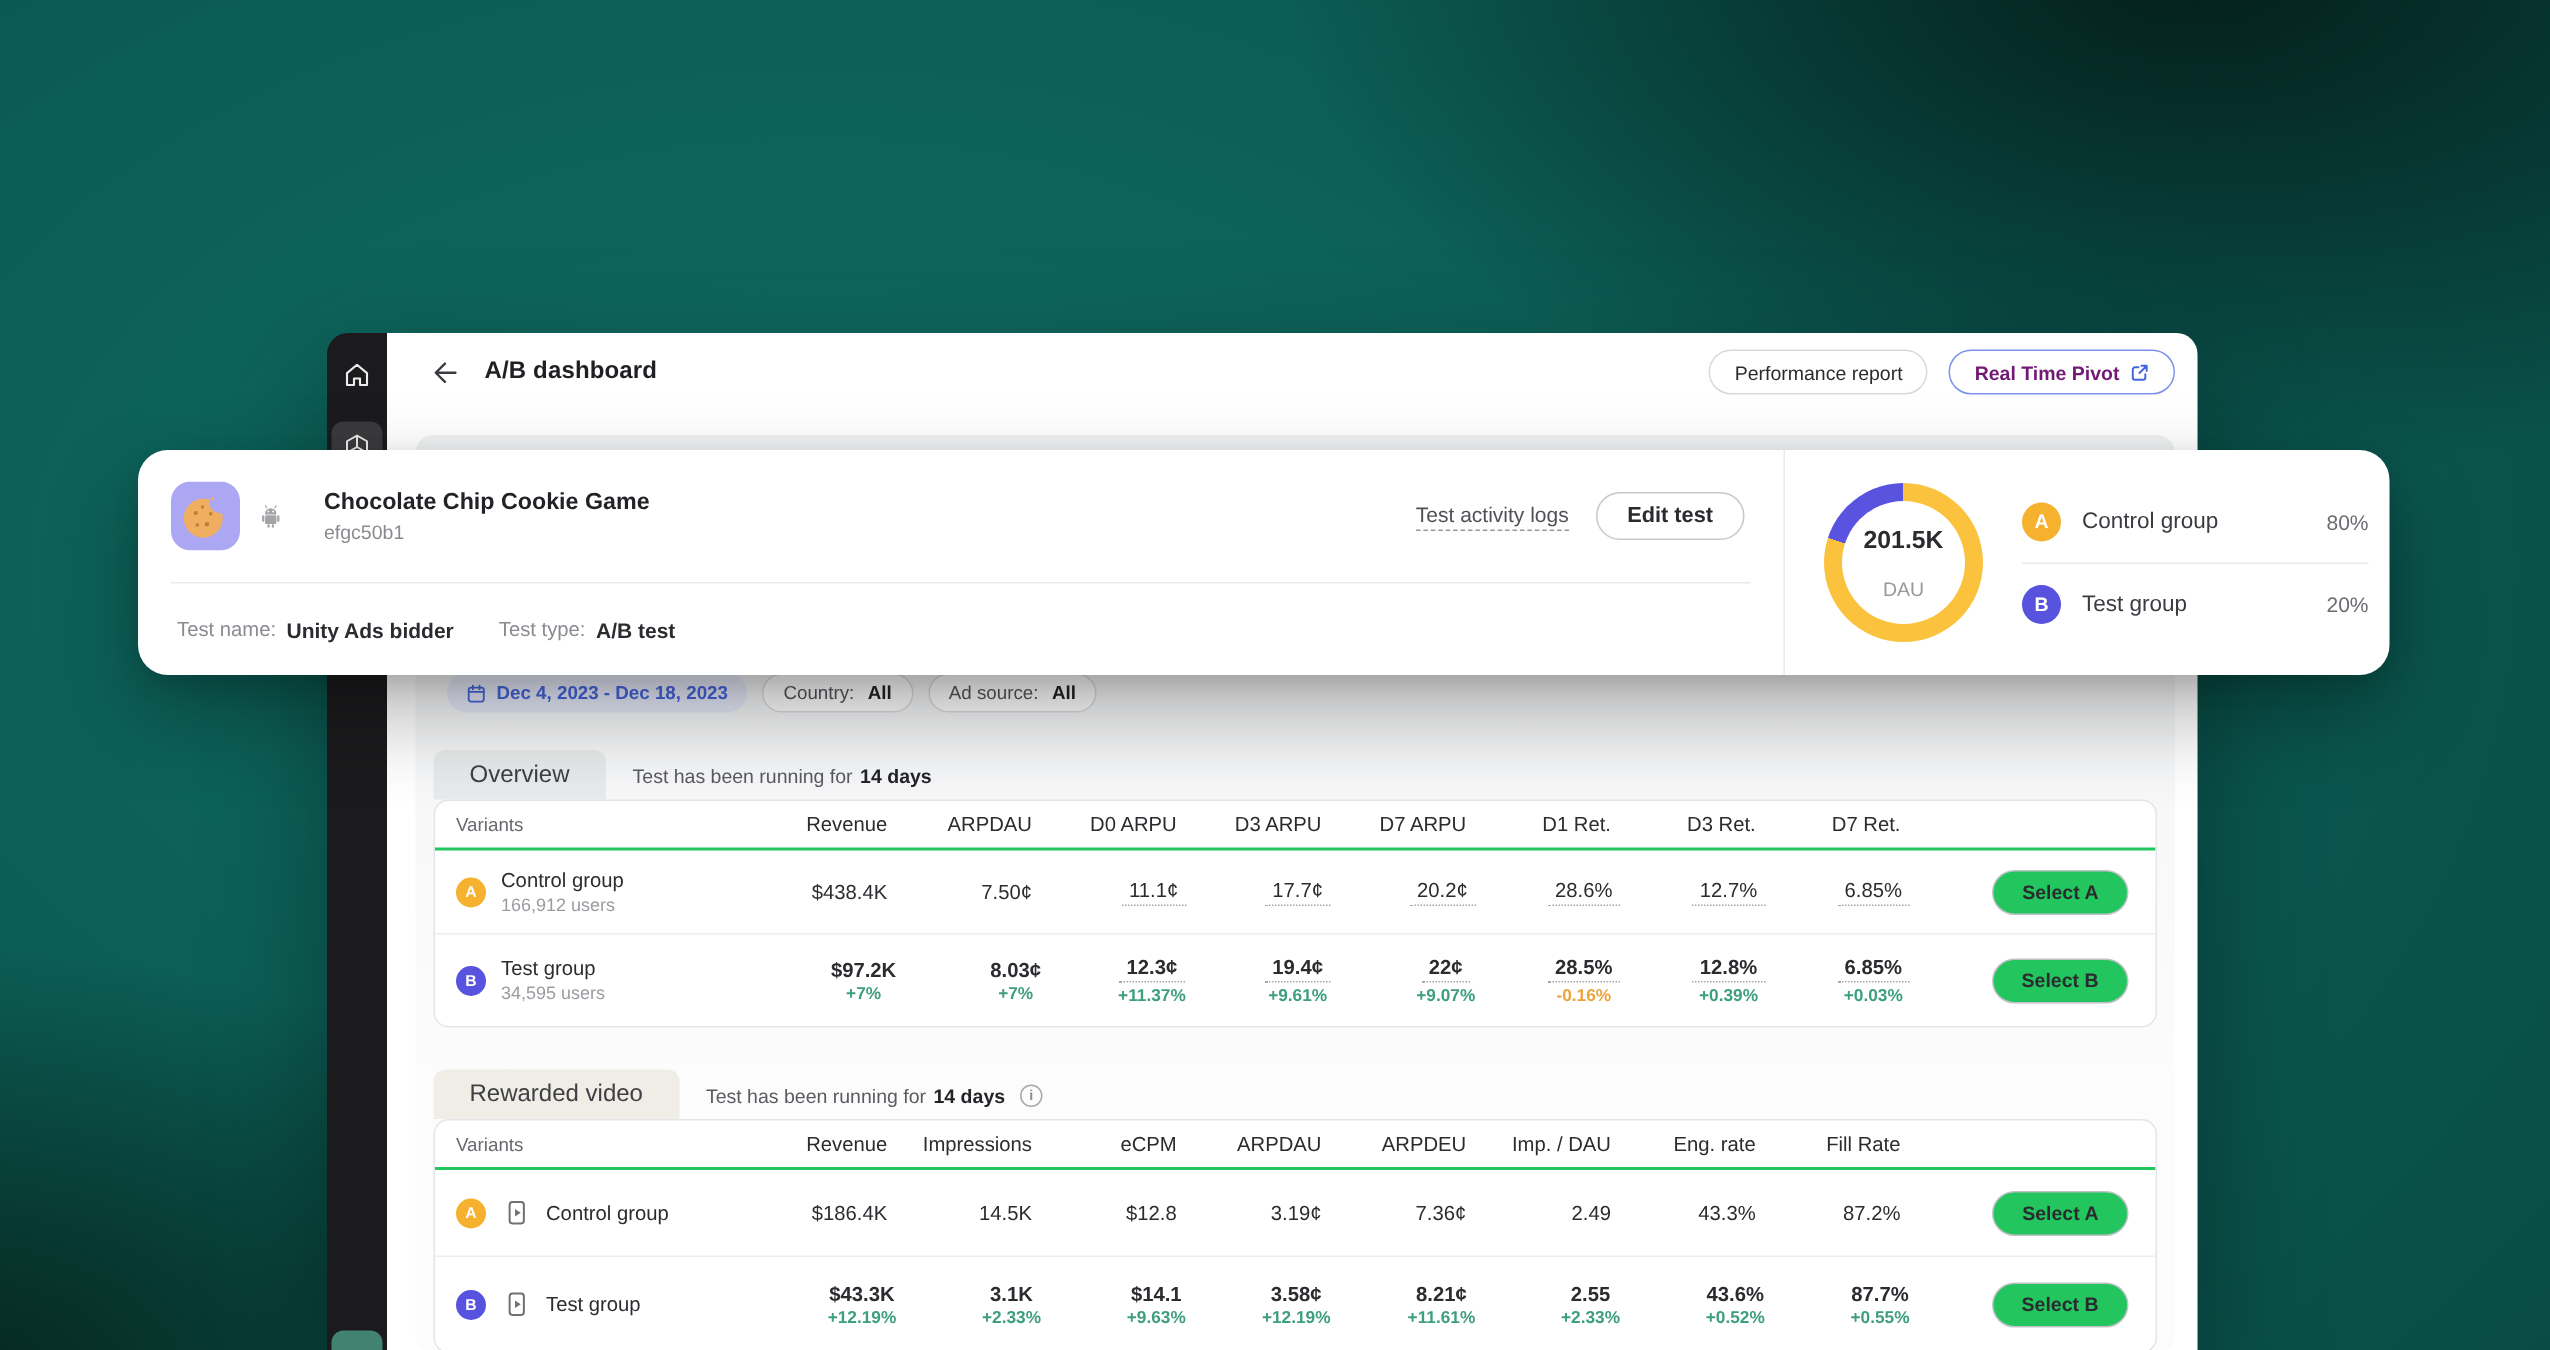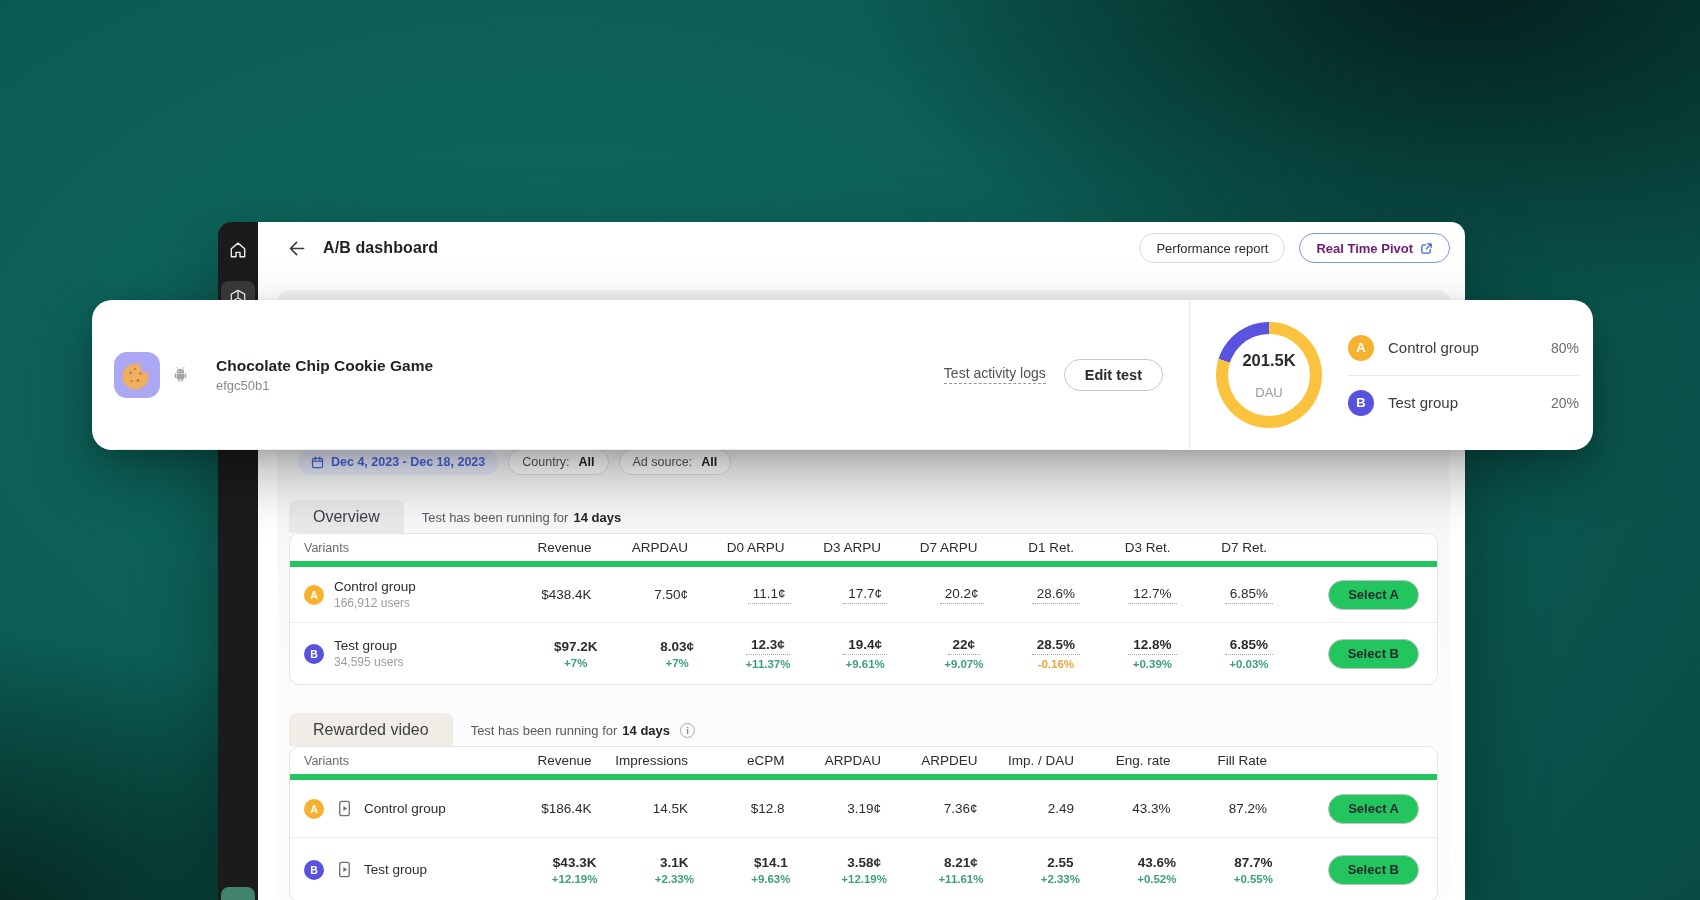--- a/index.html
+++ b/index.html
@@ -76,21 +76,21 @@
   .running b { color:#232428; font-weight:700; }
   .info-ic {
     width:15px; height:15px; border-radius:50%; border:1.3px solid #a7a8ad; color:#8b8c91;
     font-size:9.5px; display:inline-flex; align-items:center; justify-content:center; margin-left:5px;
     font-weight:700; cursor:pointer;
   }
 
   
   .data-table { background:#fff; border:1px solid #e4e5e8; border-radius:10px; overflow:hidden; }
   .t-row { display:grid; grid-template-columns:205px repeat(8,1fr) 150px; align-items:center; padding:0 6px 0 14px; }
-  .t-head { height:33px; border-bottom:6px solid #22c55e; }
+  .t-head { height:33px; border-bottom:2px solid #22c55e; }
   .t-head .cell { font-size:12.5px; color:#696a70; }
   .t-body-row + .t-body-row { border-top:1px solid #edeef0; }
   .cell.num { text-align:right; padding-right:14px; font-size:13.5px; color:#2b2c30; }
   .cell.numflex { display:flex; justify-content:flex-end; padding-right:8px; }
   .stack { display:inline-flex; flex-direction:column; align-items:center; gap:3px;font-weight:bold; }
   .val { font-size:13.5px; color:#2b2c30; }
   .dotted { border-bottom:1.5px dotted #a5a6ab; padding:0 5px 2px 5px; }
   .delta { font-size:11.5px; }
   .delta.pos { color:#3d9f7d; }
   .delta.neg { color:#eba43c; }
@@ -494,20 +494,27 @@
       </span>
       <div class="app-names">
         <span class="app-name">Chocolate Chip Cookie Game</span>
         <span class="app-id">efgc50b1</span>
       </div>
       <div class="spacer"></div>
       <span class="logs-link">Test activity logs</span>
       <button class="edit-btn">Edit test</button>
     </div>
     <div class="ov-divider"></div>
+    <div class="ov-bottom">
+      <span class="meta-label">Test name:</span>
+      <span class="meta-value">Unity Ads bidder</span>
+      <span class="meta-gap"></span>
+      <span class="meta-label">Test type:</span>
+      <span class="meta-value">A/B test</span>
+    </div>
   </div>
 
   <div class="ov-right">
     <div class="donut">
       <div class="donut-hole">
         <span class="donut-val">201.5K</span>
         <span class="donut-lab">DAU</span>
       </div>
     </div>
     <div class="legend">

